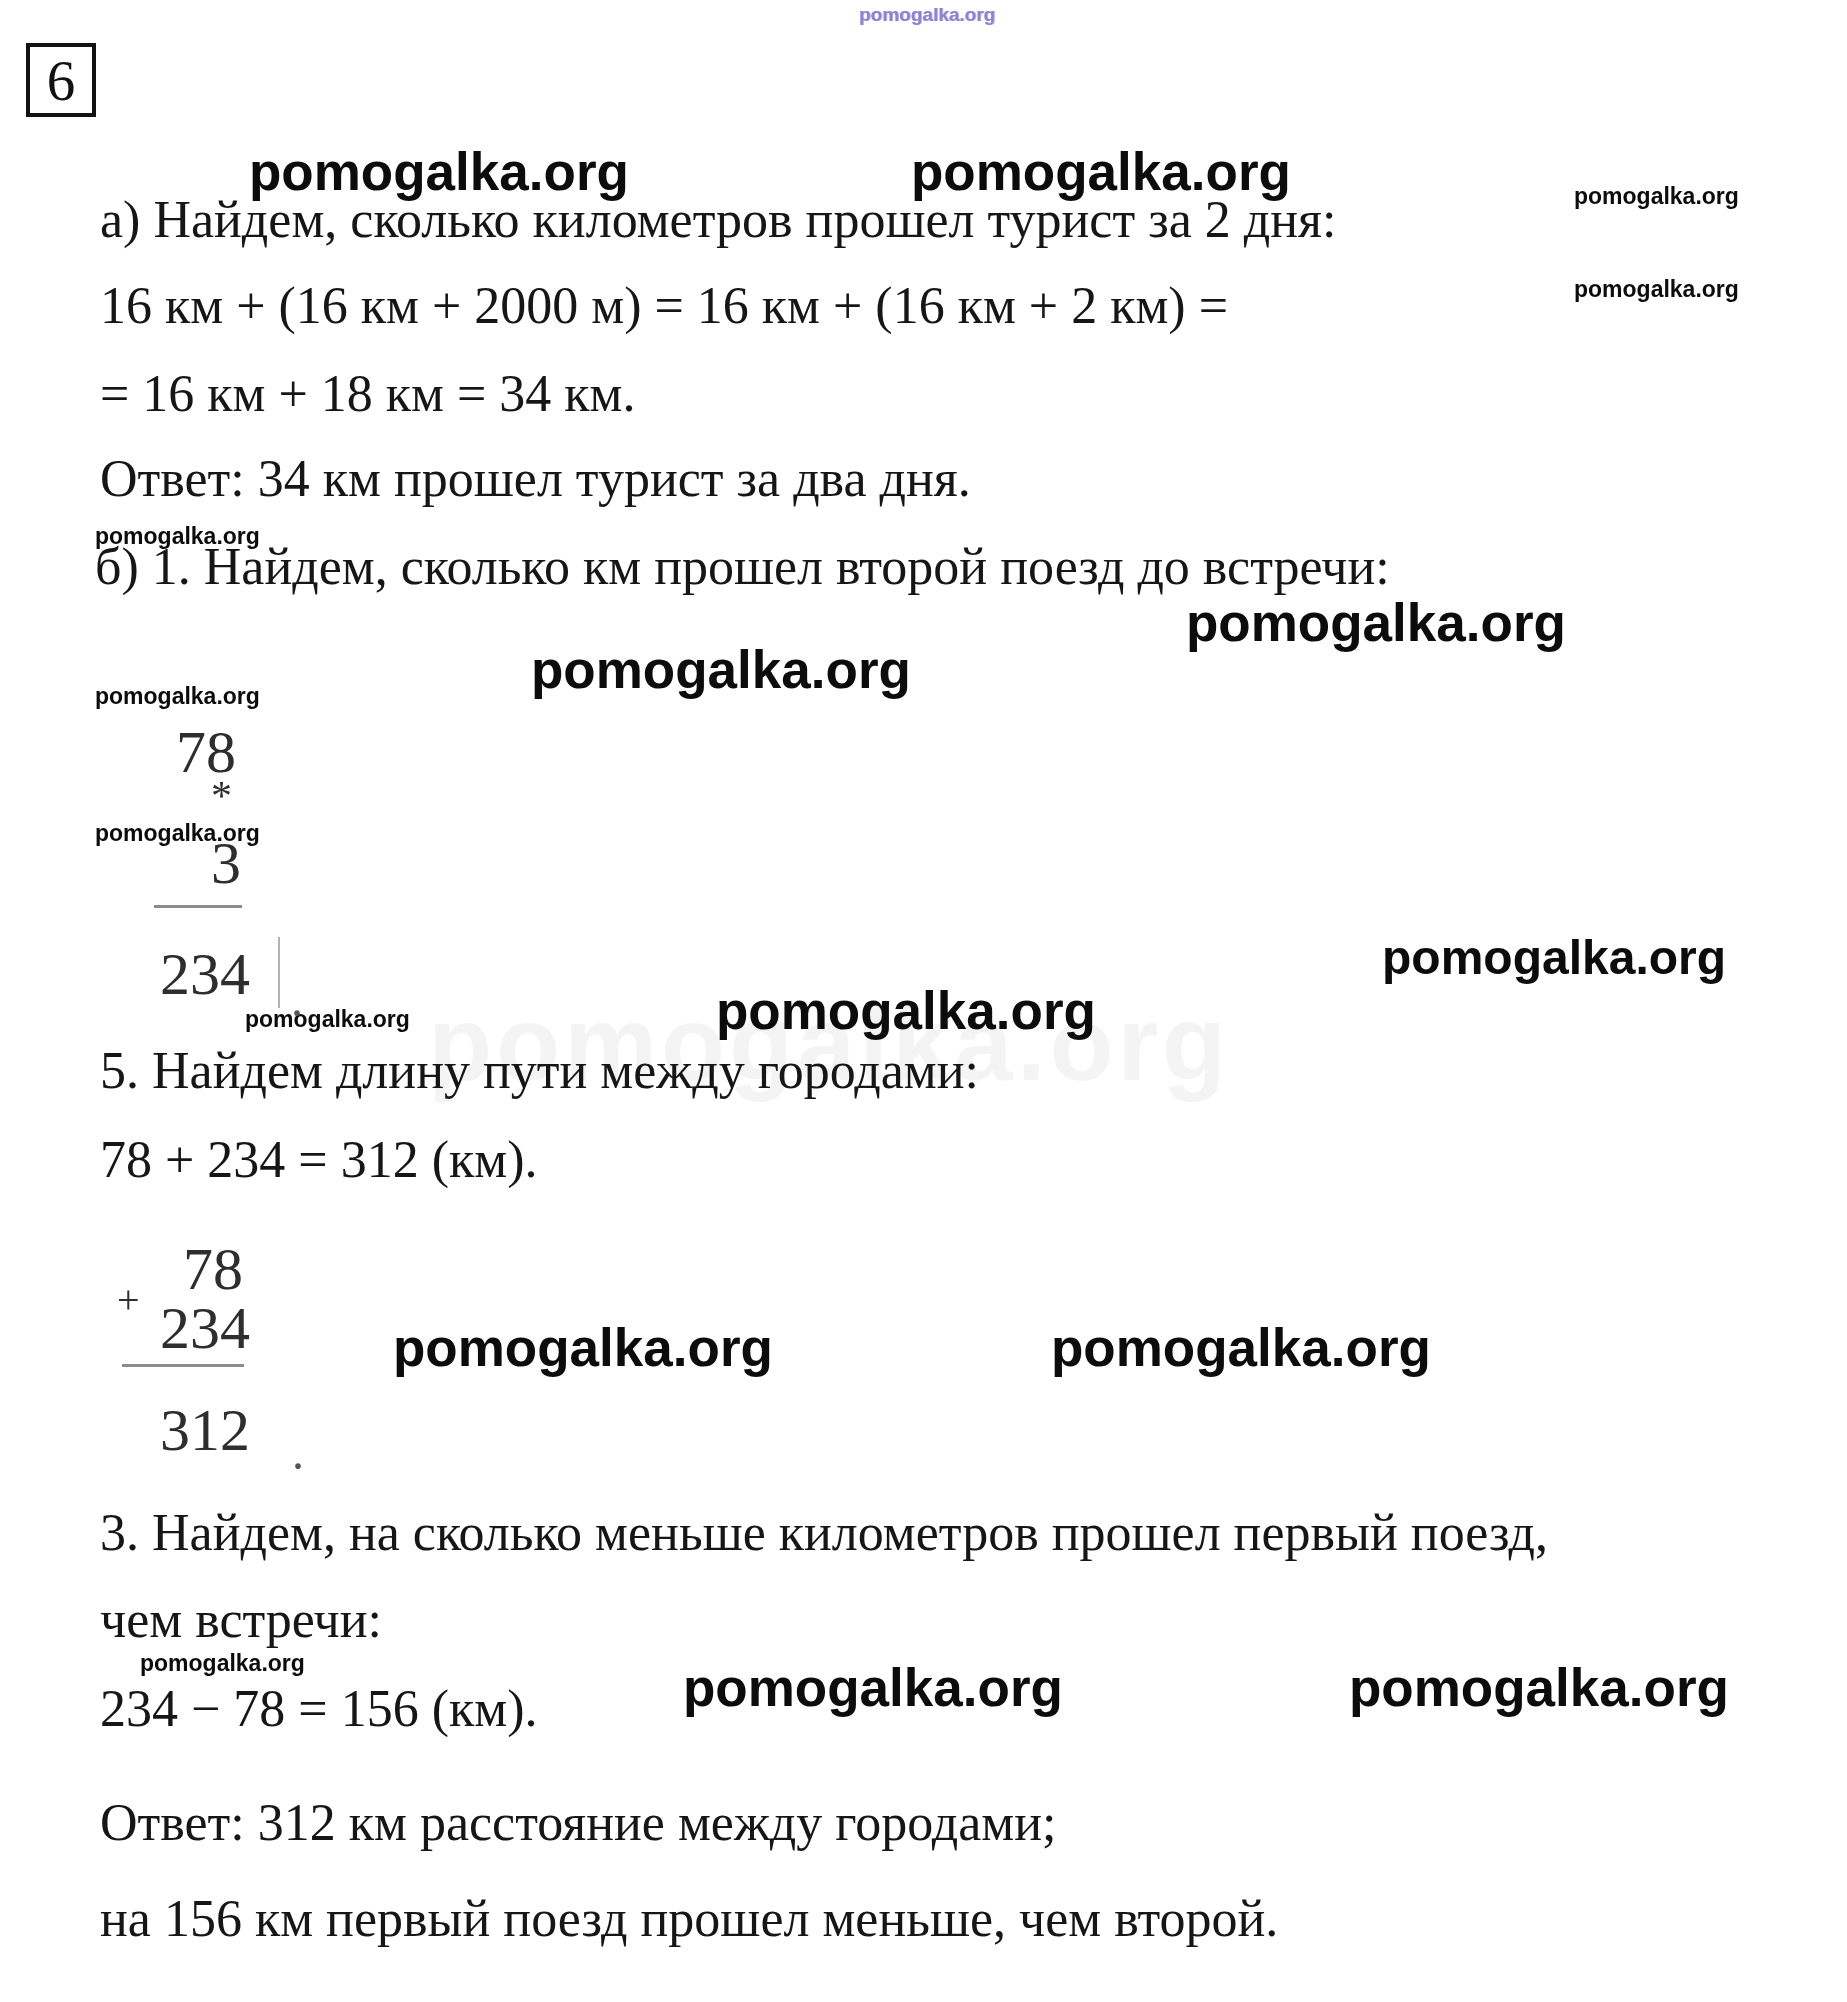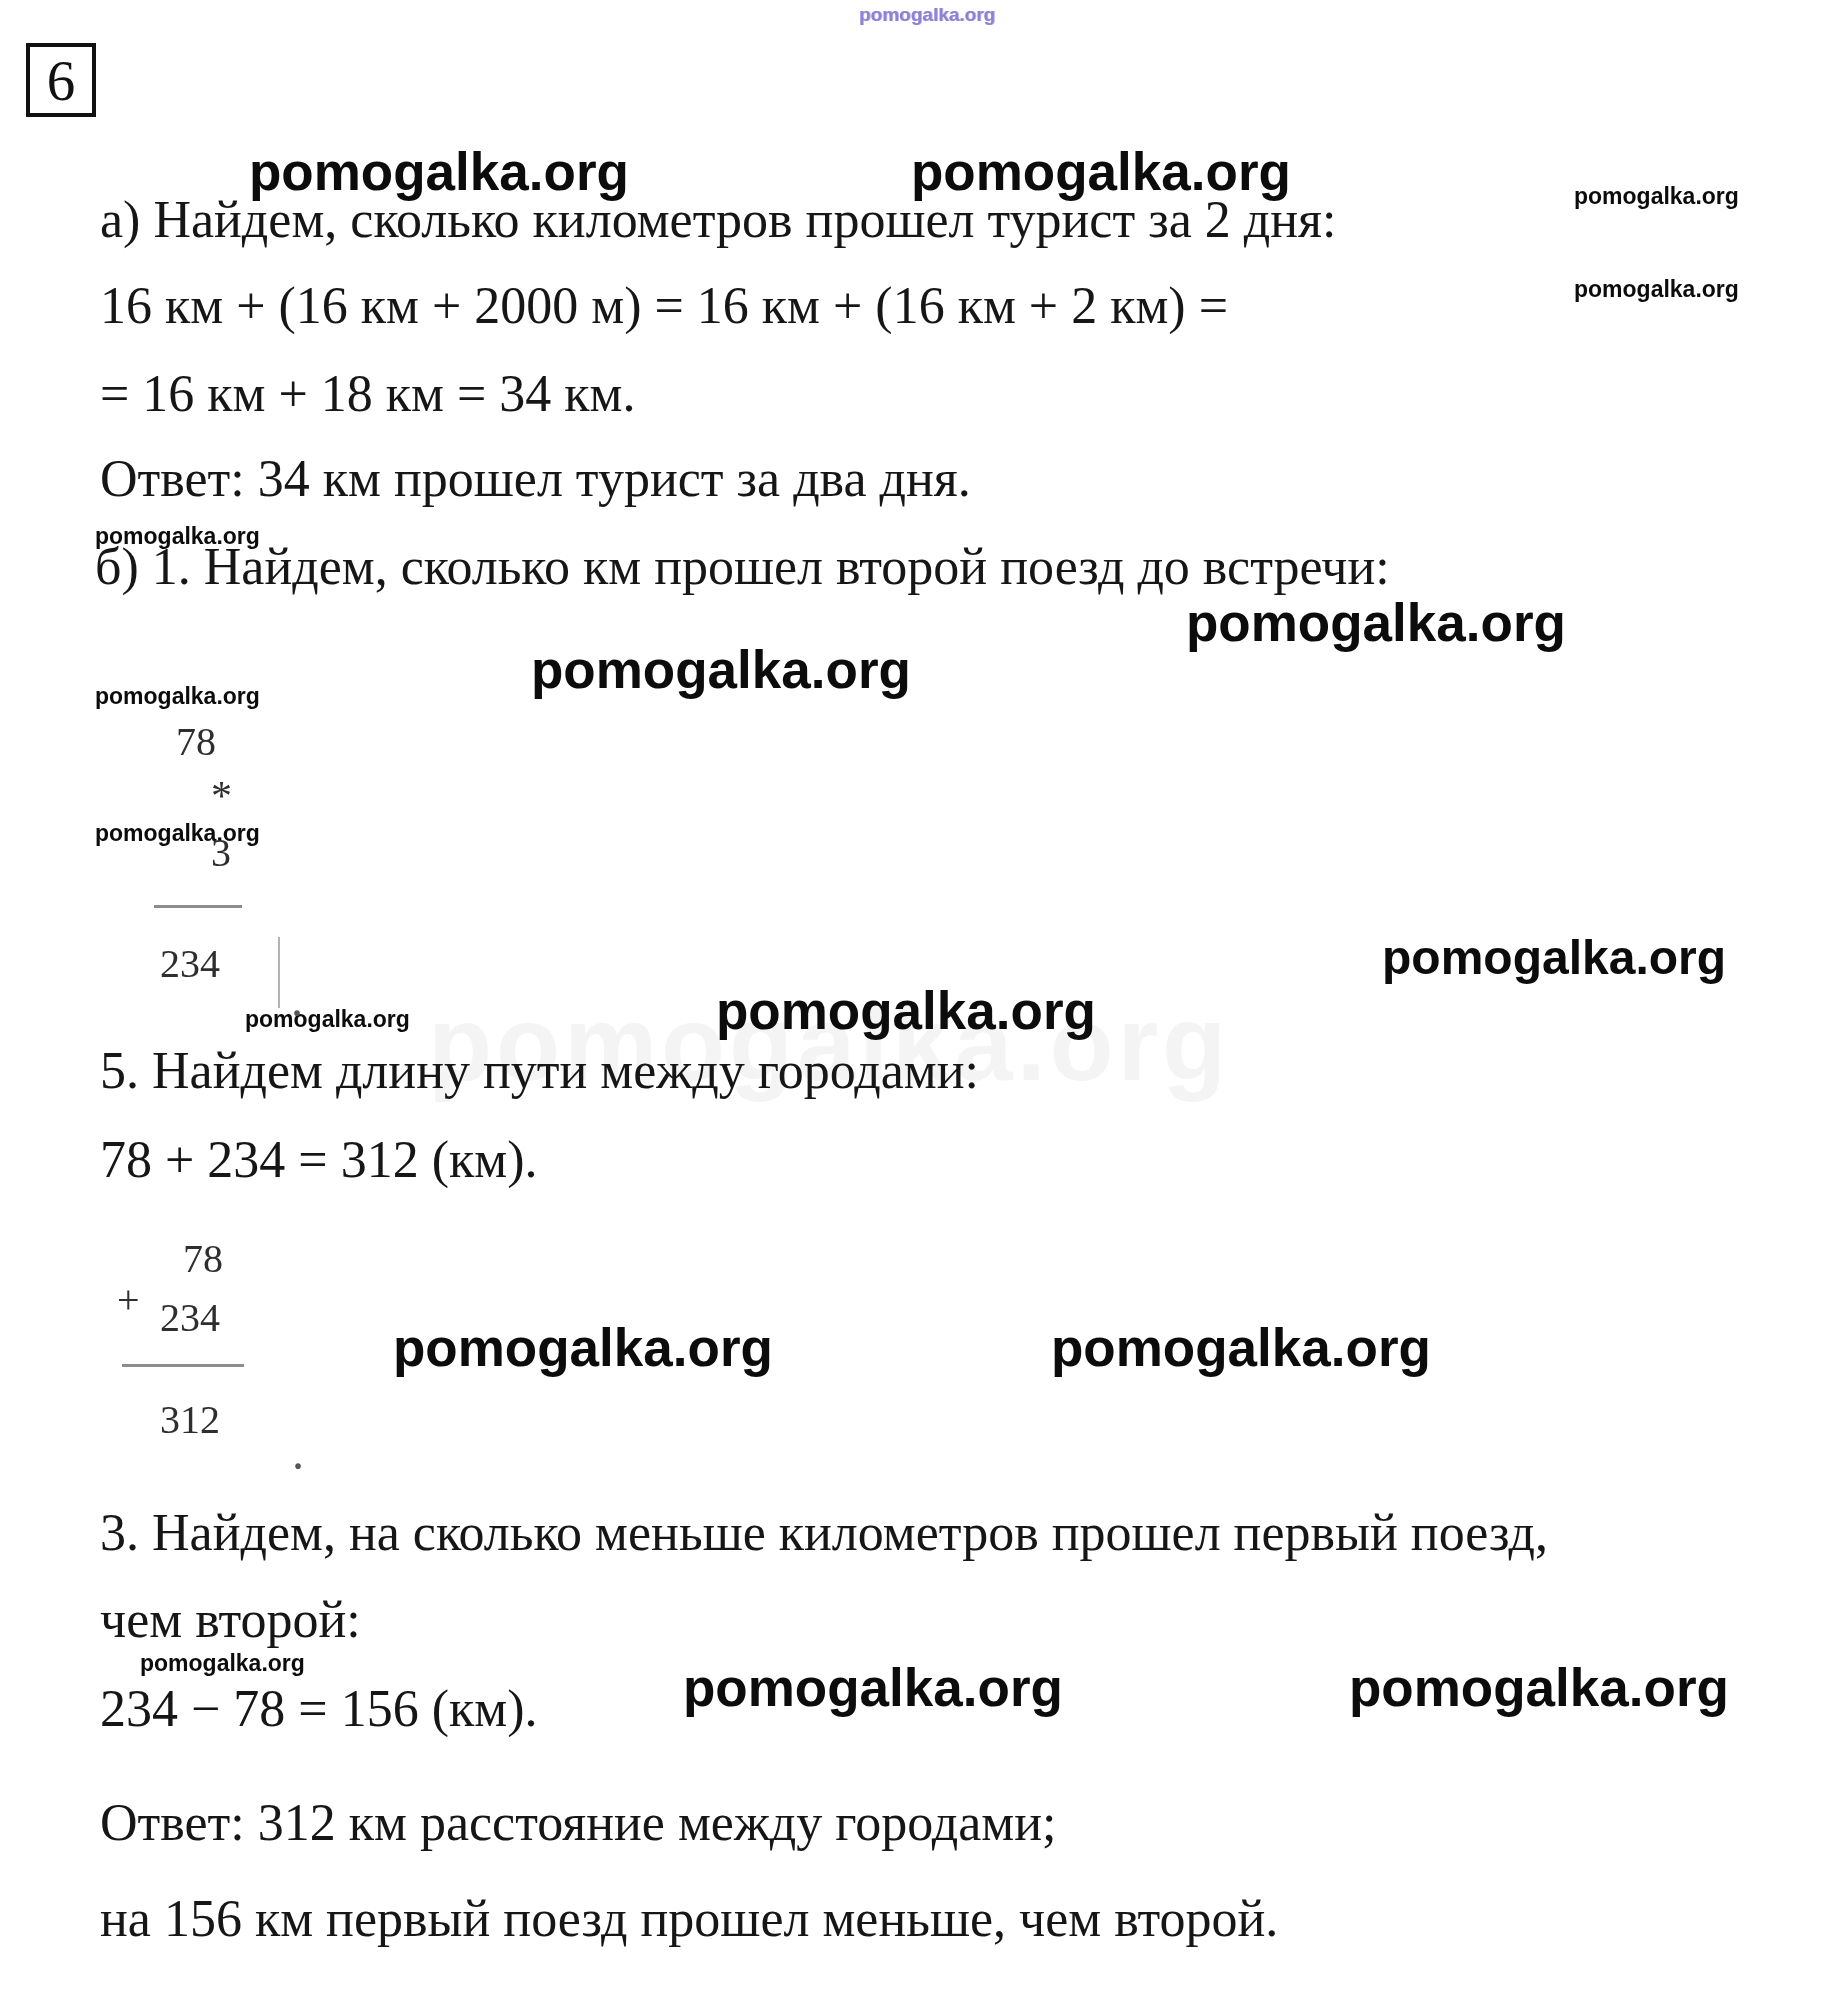--- a/index.html
+++ b/index.html
@@ -38,21 +38,21 @@
     border: 4.8px solid #111;
     font-size: 57px;
     display: flex; align-items: center; justify-content: center;
     font-family: "Liberation Serif", serif;
     color: #111;
     background: #fff;
   }
   .col {
     position: absolute;
     color: #2e2e2e;
-    font-size: 40px;
+    font-size: 60px;
     font-family: "Liberation Serif", serif;
     white-space: nowrap;
   }
   .rule { position: absolute; height: 2.9px; background: #8c8c8c; }
   .vbar { position: absolute; width: 1.9px; background: #b3b3b3; }
   .dot  { position: absolute; color: #555; font-size: 48px; font-family: "Liberation Serif", serif; }
   .ghost {
     position: absolute;
     font-size: 105px;
     font-family: "Liberation Sans", sans-serif;
@@ -164,20 +164,20 @@
   <span class="t l-b-eq2">78 + 234 = 312 (км).</span>
 
   <span class="col a-op">+</span>
   <span class="col a-top">78</span>
   <span class="col a-bottom">234</span>
   <div class="rule a-rule"></div>
   <span class="col a-result">312</span>
   <span class="dot a-dot">.</span>
 
   <span class="t l-b-step3a">3. Найдем, на сколько меньше километров прошел первый поезд,</span>
-  <span class="t l-b-step3b">чем второй:</span>
+  <span class="t l-b-step3b">чем встречи:</span>
   <span class="t l-b-eq3">234 − 78 = 156 (км).</span>
 
   <span class="t l-b-ans1">Ответ: 312 км расстояние между городами;</span>
   <span class="t l-b-ans2">на 156 км первый поезд прошел меньше, чем второй.</span>
 
 </div>
 
 
 </body></html>

